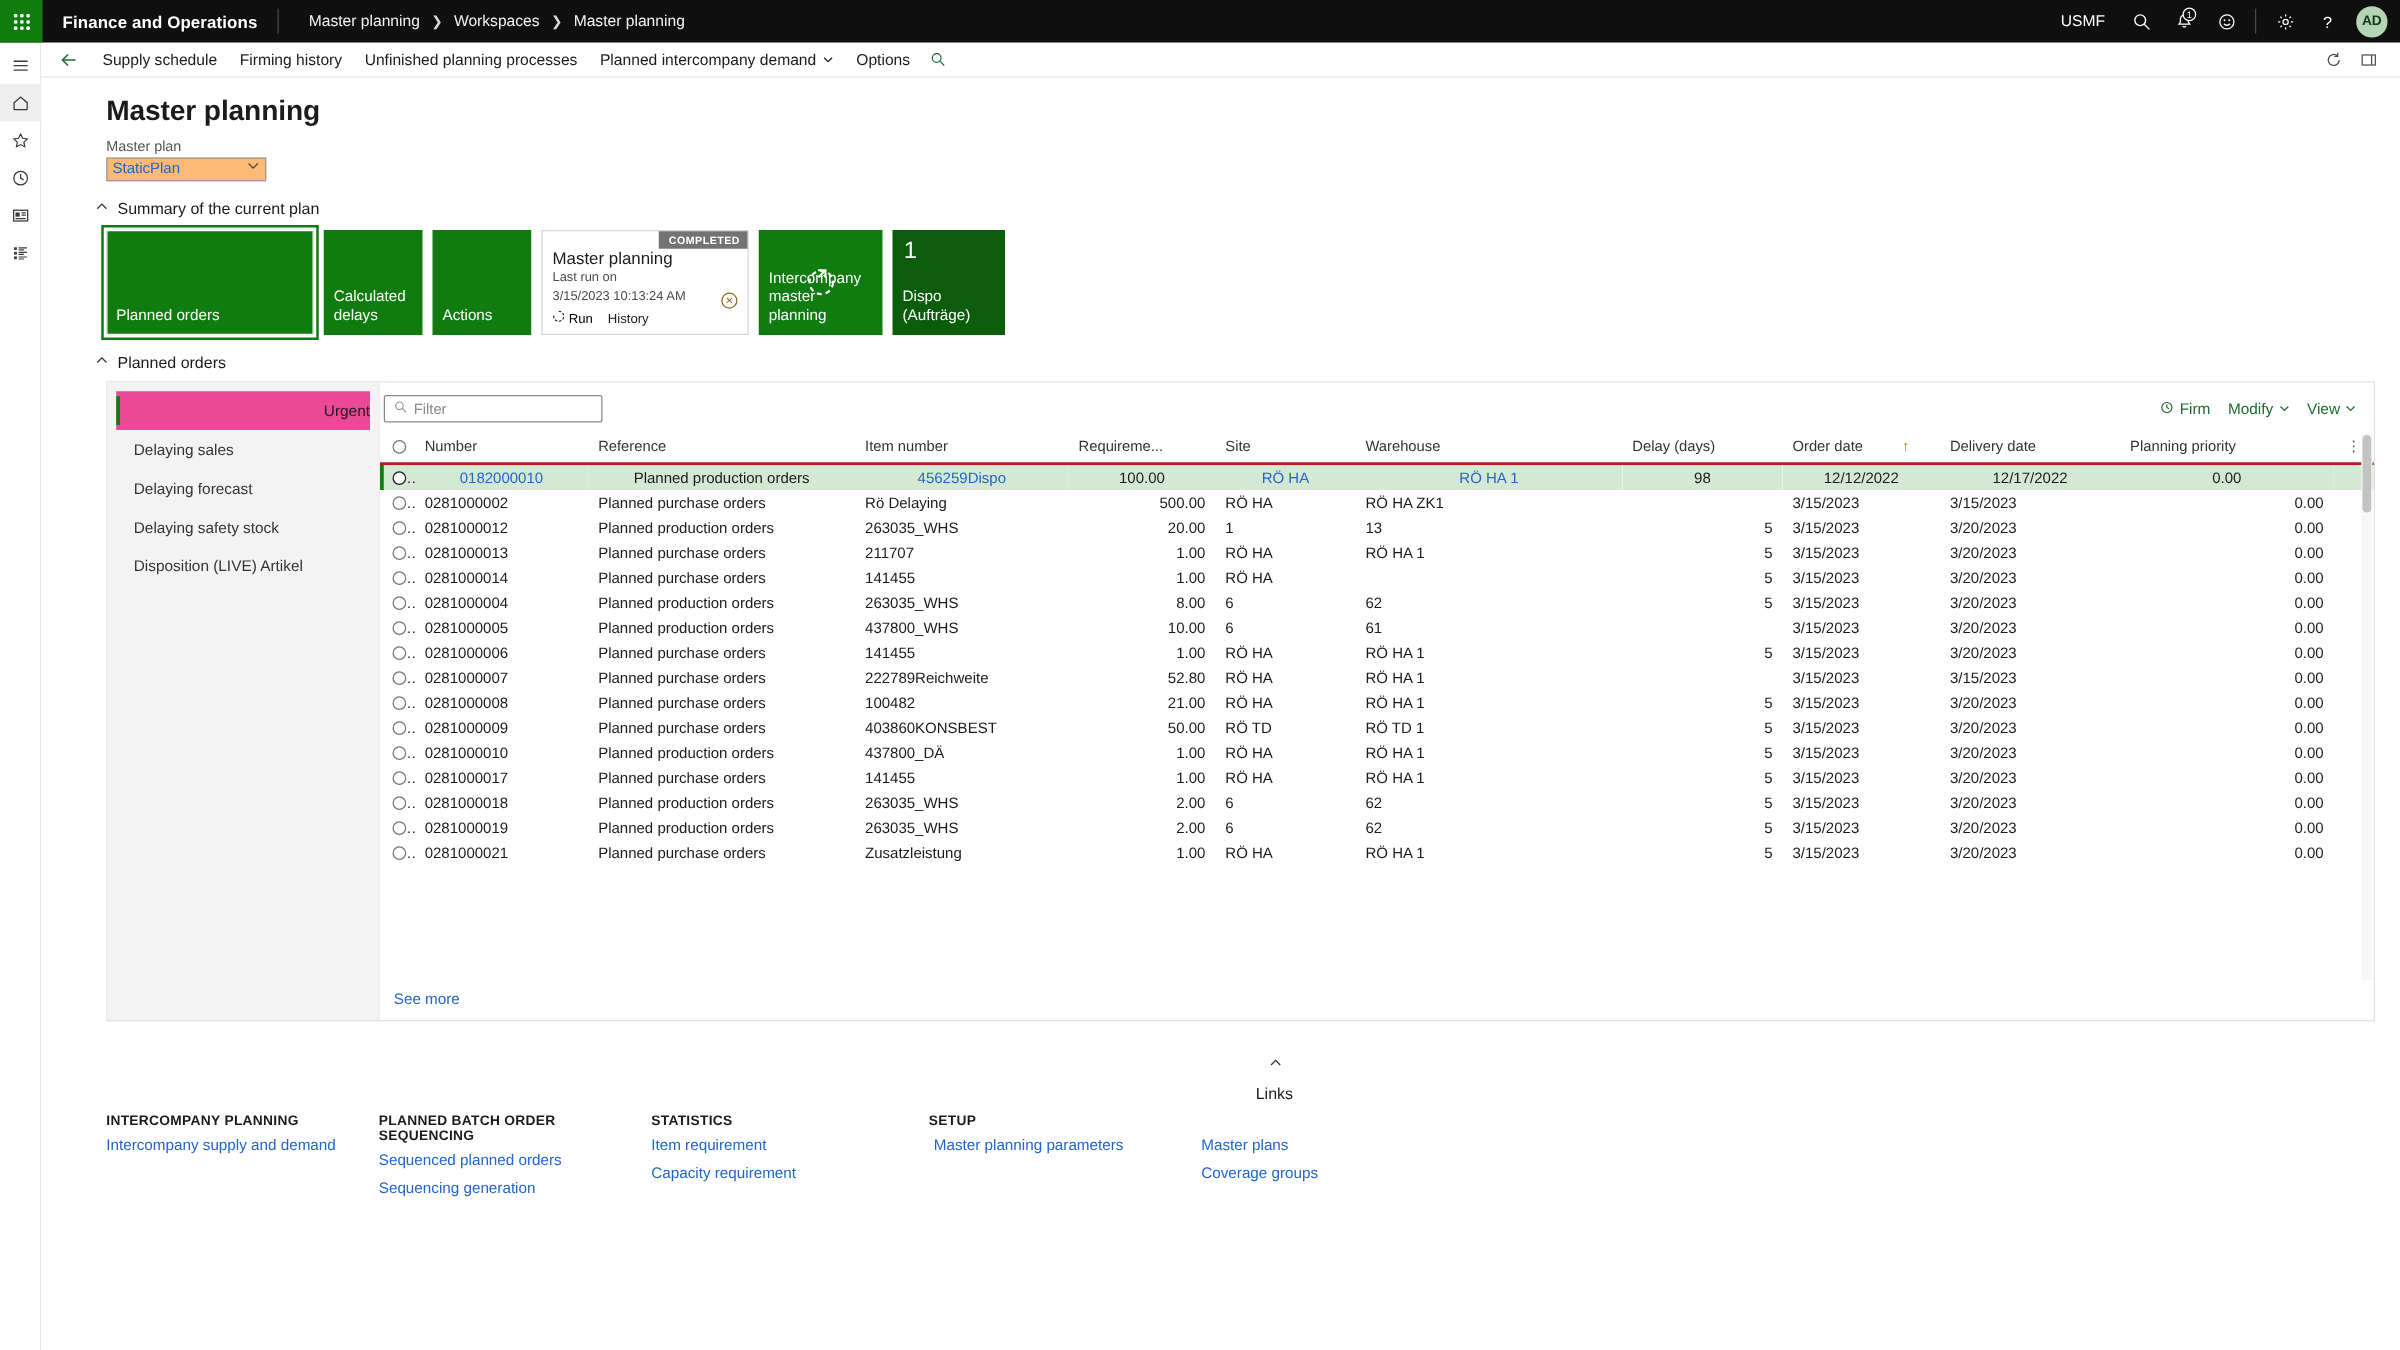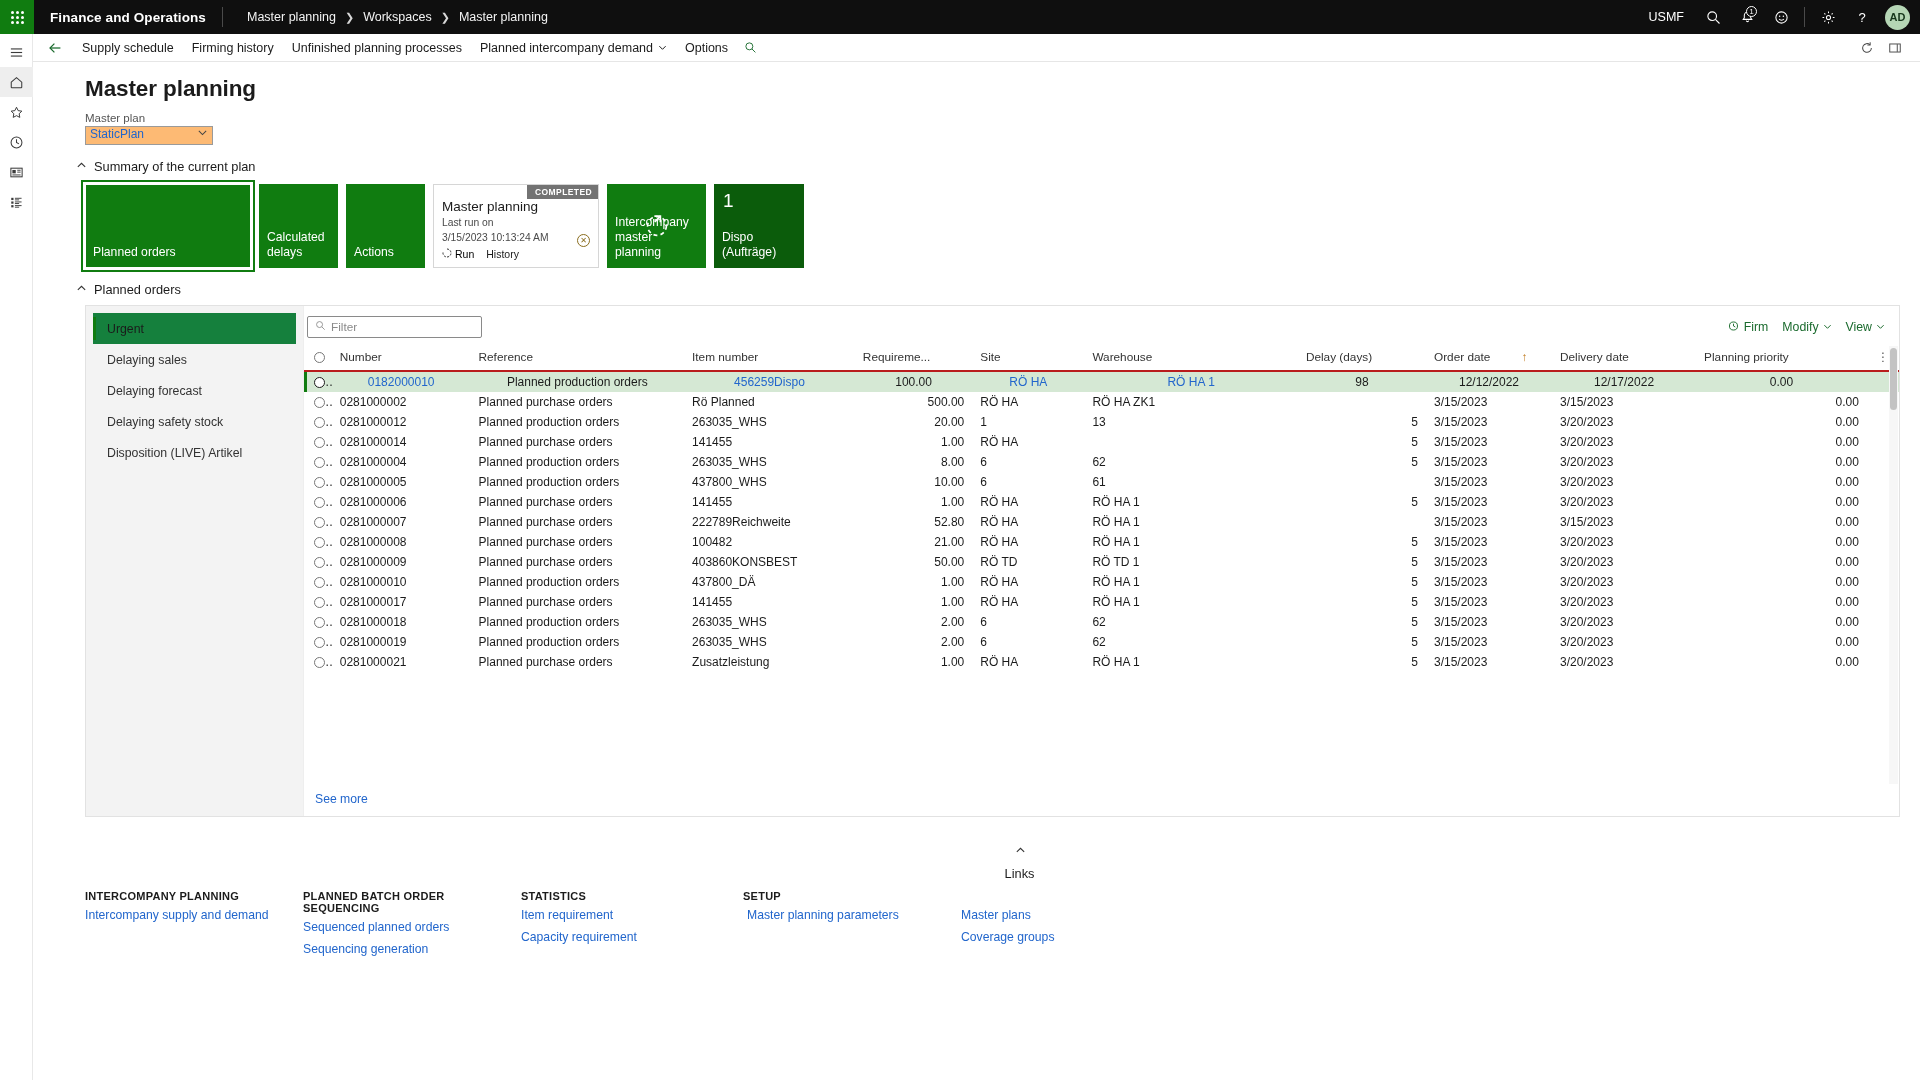--- a/index.html
+++ b/index.html
@@ -167,21 +167,21 @@
   .po-panel {
     margin: 8px 0 0 52px; width: 1815px; background: #ffffff;
     border: 1px solid #e2e2e2; display: flex; height: 512px;
   }
   .po-tabs { width: 218px; background: #f3f3f3; padding: 7px 0 0 0; flex: 0 0 218px; border-right:1px solid #eeeeee;}
   .po-tab {
     height: 31px; display: flex; align-items: center; padding-left: 14px;
     font-size: 12.3px; color: #333333; cursor: pointer; position: relative;
     margin: 0 7px 0 7px;
   }
-  .po-tab.active { background: #15803d; color: #1b1b1b; font-weight: 400; }
+  .po-tab.active { background: #ec4899; color: #1b1b1b; font-weight: 400; justify-content: flex-end; }
   .po-tab.active::before {
     content: ""; position: absolute; left: 0; top: 4px; bottom: 4px;
     width: 3px; background: #107c10;
   }
   .po-main { flex: 1; min-width: 0; display: flex; flex-direction: column; padding: 0; }
 
   .po-toolbar { display: flex; align-items: center; padding: 10px 14px 8px 0; }
   .filter-box {
     width: 175px; height: 22px; border: 1px solid #8a8a8a; border-radius: 2px;
     display: flex; align-items: center; gap: 5px; padding: 0 7px;
@@ -600,38 +600,52 @@
                     <td class="num">98</td>
                     <td>12/12/2022</td>
                     <td>12/17/2022</td>
                     <td class="num">0.00</td>
                     <td></td>
                   </tr>
                   <tr class="row">
                     <td class="radio-cell"><span class="radio"></span></td>
                     <td class="lnk">0281000002</td>
                     <td>Planned purchase orders</td>
-                    <td>Rö Planned</td>
+                    <td>Rö Delaying</td>
                     <td class="num">500.00</td>
                     <td>RÖ HA</td>
                     <td>RÖ HA ZK1</td>
                     <td class="num"></td>
                     <td>3/15/2023</td>
                     <td>3/15/2023</td>
                     <td class="num">0.00</td>
                     <td></td>
                   </tr>
                   <tr class="row">
                     <td class="radio-cell"><span class="radio"></span></td>
                     <td class="lnk">0281000012</td>
                     <td>Planned production orders</td>
                     <td>263035_WHS</td>
                     <td class="num">20.00</td>
                     <td>1</td>
                     <td>13</td>
+                    <td class="num">5</td>
+                    <td>3/15/2023</td>
+                    <td>3/20/2023</td>
+                    <td class="num">0.00</td>
+                    <td></td>
+                  </tr>
+                  <tr class="row">
+                    <td class="radio-cell"><span class="radio"></span></td>
+                    <td class="lnk">0281000013</td>
+                    <td>Planned purchase orders</td>
+                    <td>211707</td>
+                    <td class="num">1.00</td>
+                    <td>RÖ HA</td>
+                    <td>RÖ HA 1</td>
                     <td class="num">5</td>
                     <td>3/15/2023</td>
                     <td>3/20/2023</td>
                     <td class="num">0.00</td>
                     <td></td>
                   </tr>
                   <tr class="row">
                     <td class="radio-cell"><span class="radio"></span></td>
                     <td class="lnk">0281000014</td>
                     <td>Planned purchase orders</td>

